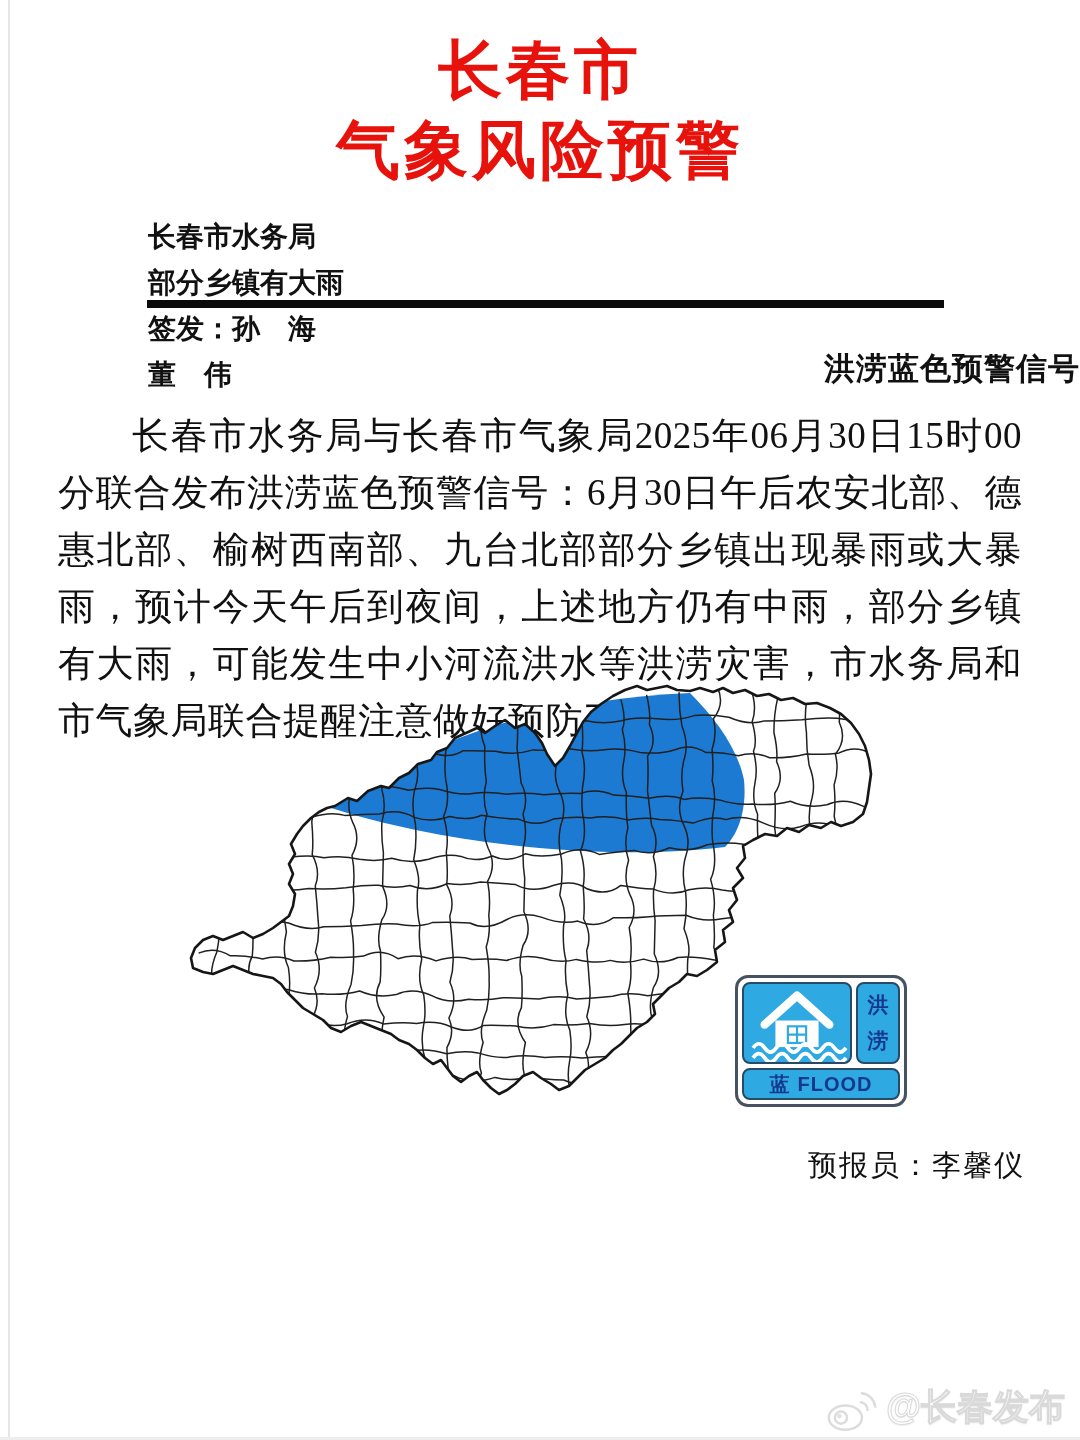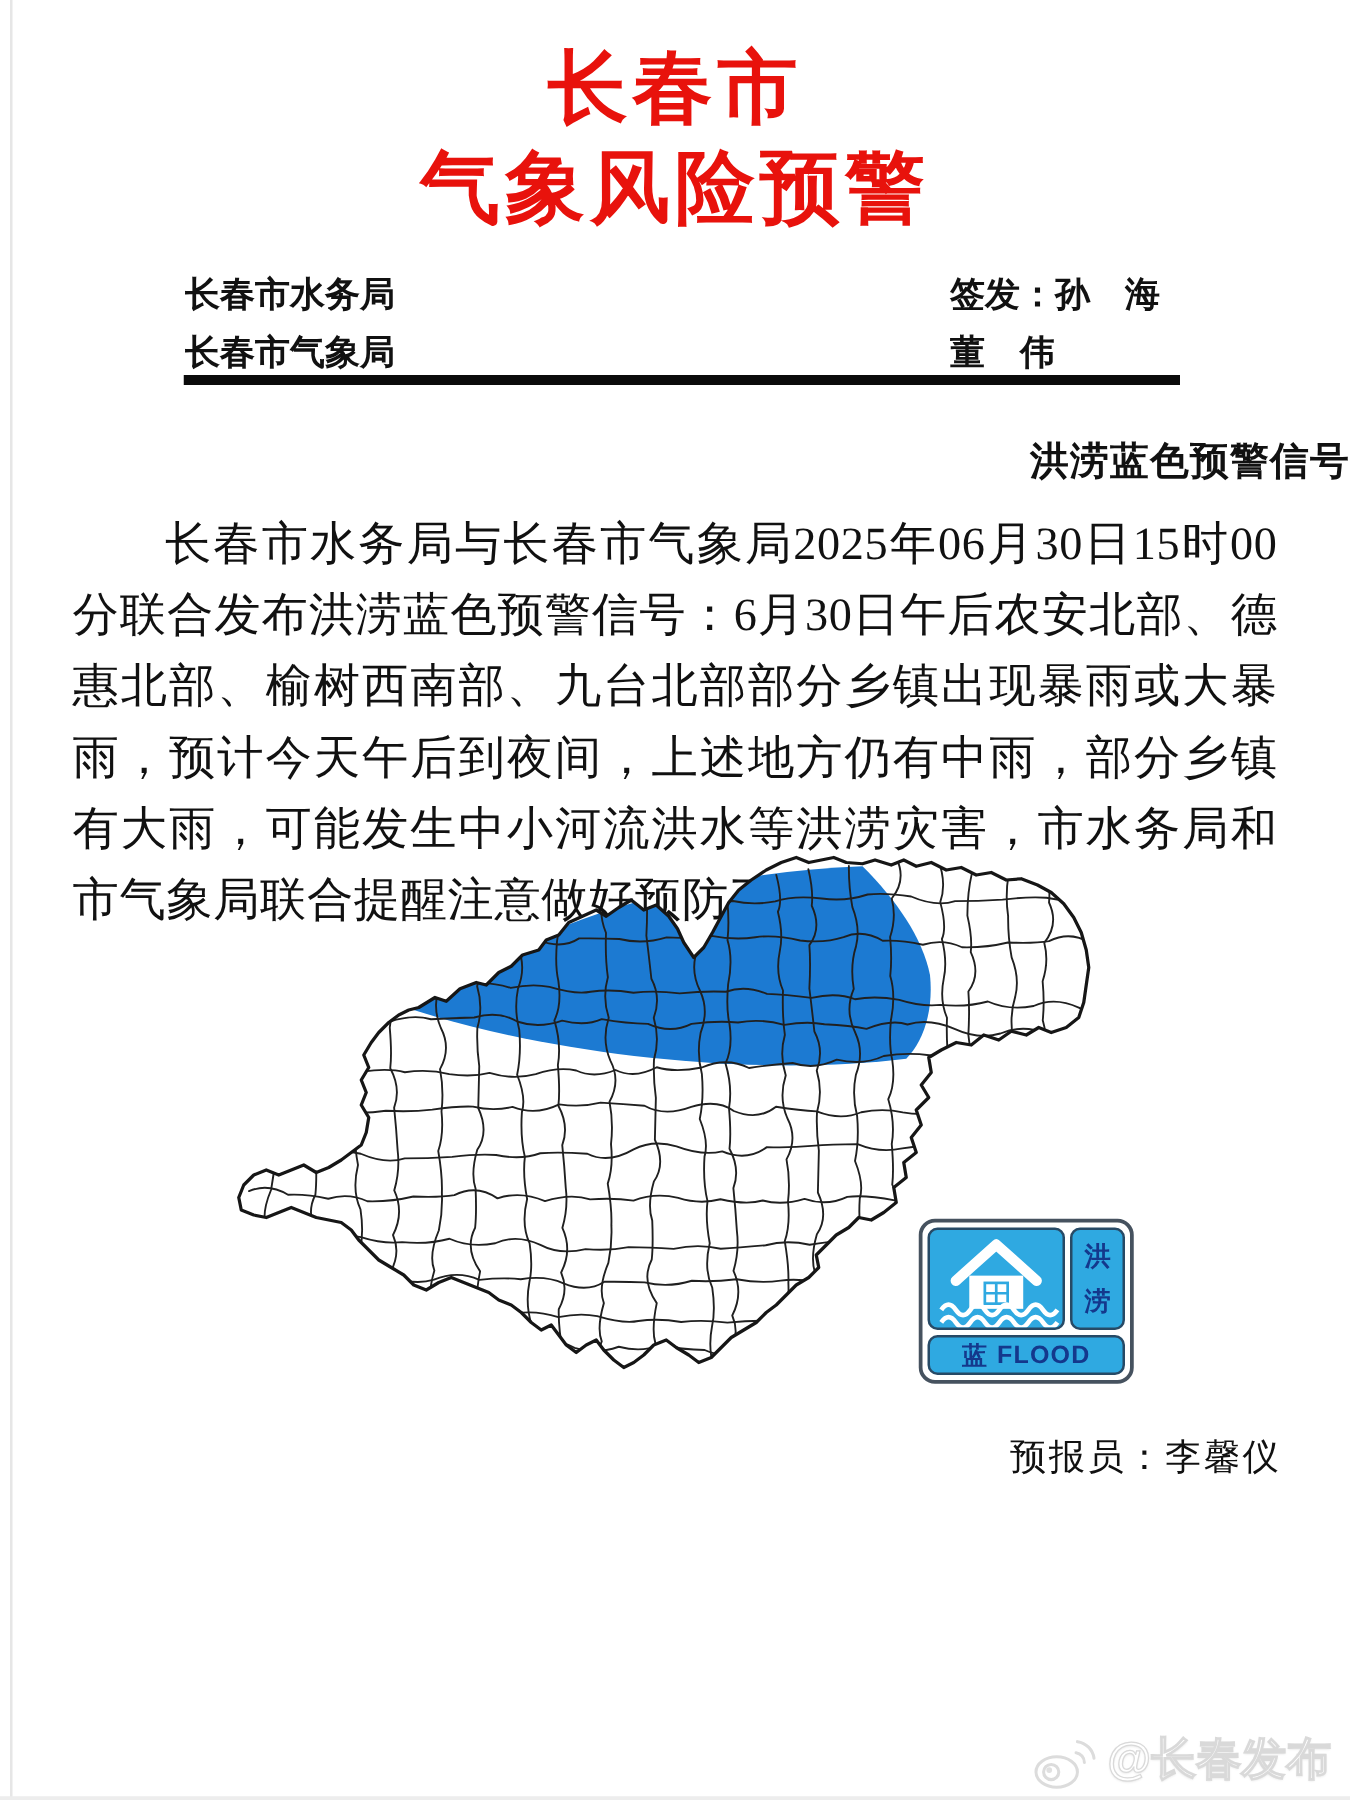--- a/index.html
+++ b/index.html
@@ -13,21 +13,21 @@
 
   .doc-title{
     position:absolute;top:30px;left:0;width:100%;text-align:center;
     font-family:"Liberation Sans","DejaVu Sans",sans-serif;
     font-weight:900;font-size:64px;line-height:1.25;letter-spacing:4px;
   }
 
   .issuer-row{
     position:absolute;top:214px;left:148px;width:780px;
     display:flex;justify-content:space-between;
-    font-size:28px;font-weight:700;line-height:46px;
+    font-size:28px;font-weight:700;line-height:46px;flex-direction:column;
   }
   .issuer-left div, .issuer-right div{white-space:pre;}
   .issuer-right{text-align:left;}
 
   .thick-rule{
     position:absolute;top:300px;left:147px;width:797px;height:8px;background:#0b0b0b;
   }
 
   .warning-heading{
     position:absolute;top:348px;left:0;width:100%;text-align:right;
@@ -87,21 +87,21 @@
 <div class="edge-bottom"></div>
 
 <div class="doc-title" style="color: rgb(232, 18, 12);">
   <div>长春市</div>
   <div>气象风险预警</div>
 </div>
 
 <div class="issuer-row">
   <div class="issuer-left">
     <div>长春市水务局</div>
-    <div>长春市气象局</div>
+    <div>部分乡镇有大雨</div>
   </div>
   <div class="issuer-right">
     <div><span>签发：</span><span>孙　海</span></div>
     <div><span>董　伟</span></div>
   </div>
 </div>
 
 <div class="thick-rule"></div>
 
 <div class="warning-heading">洪涝蓝色预警信号</div>

